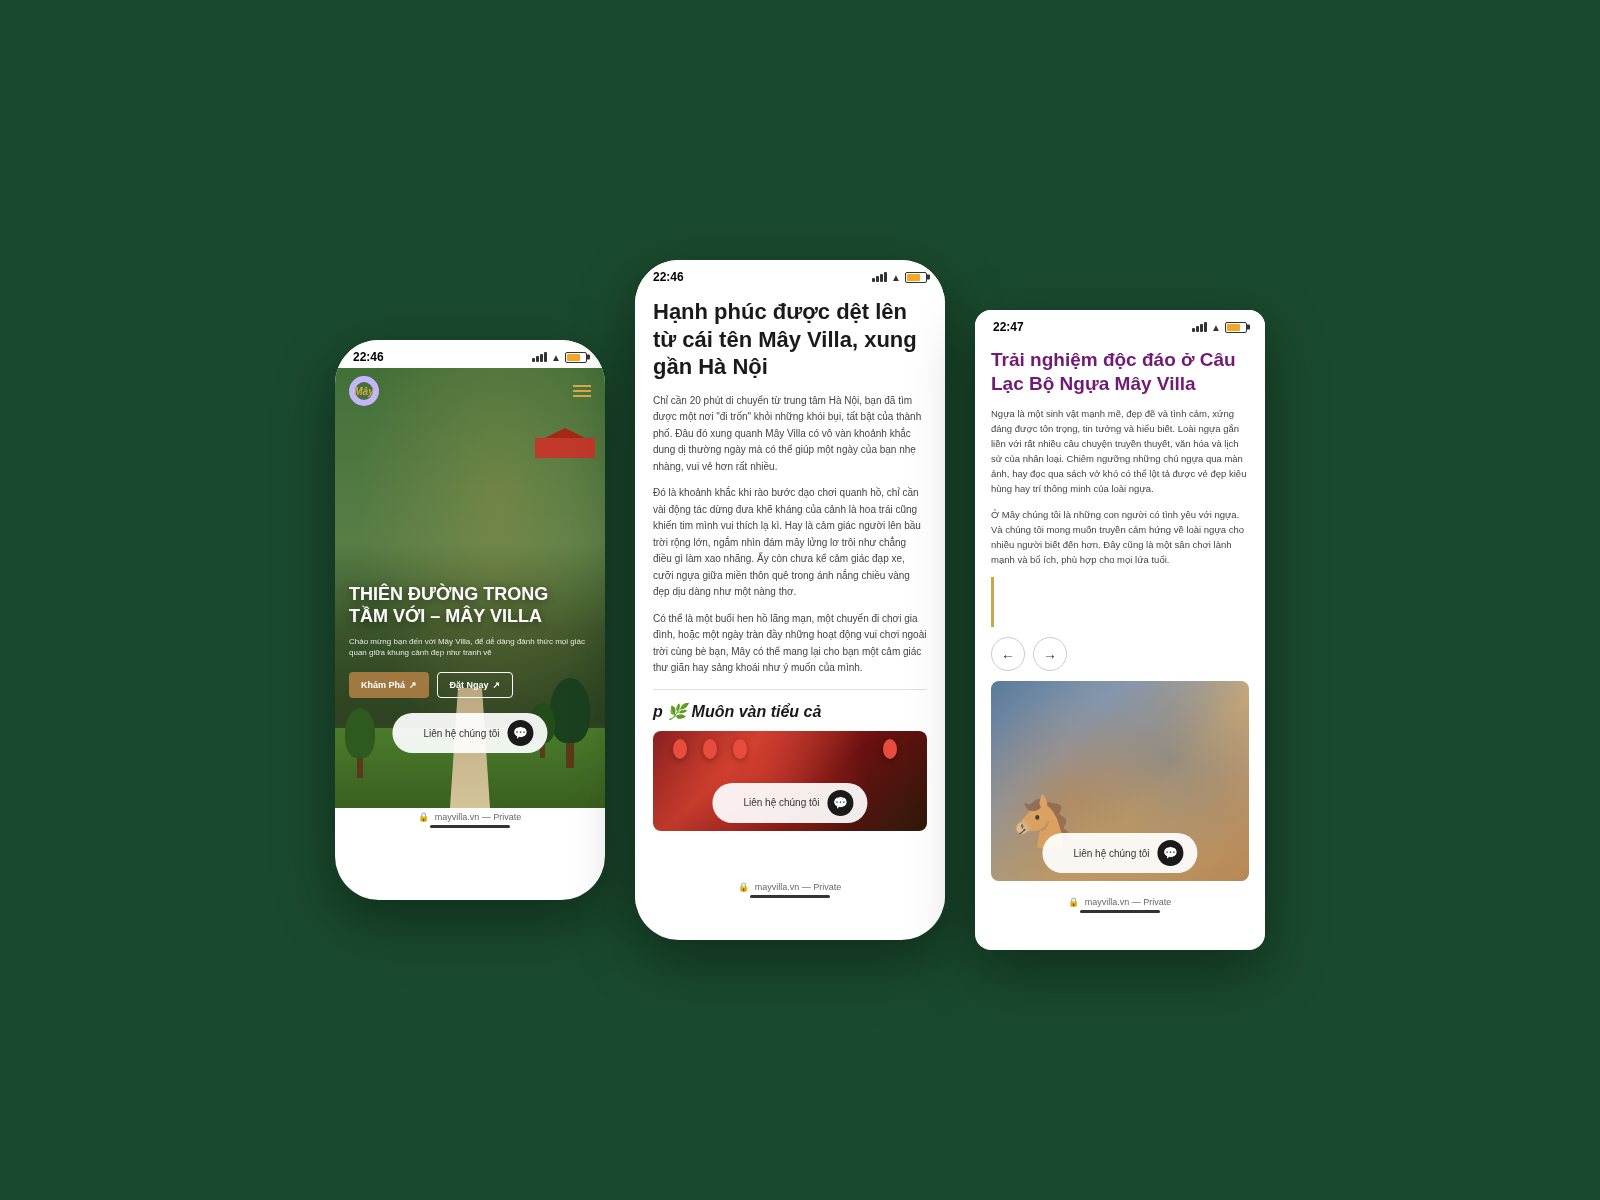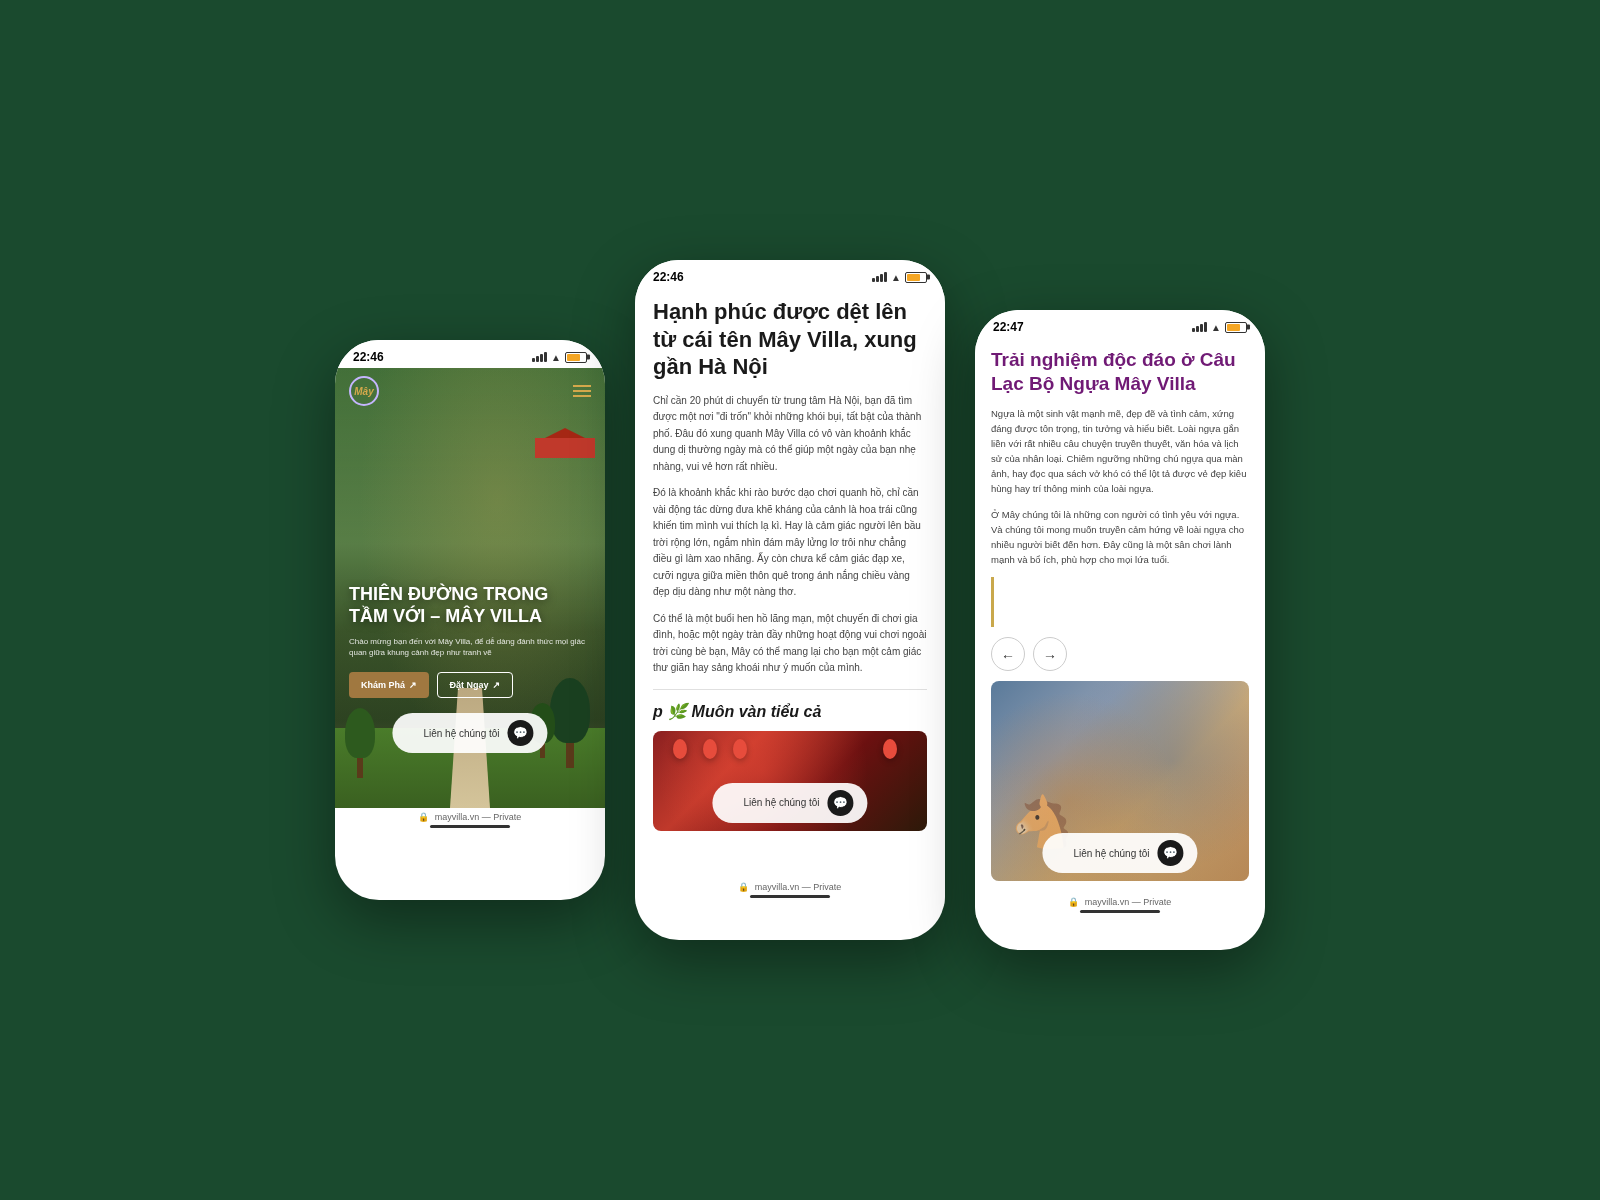--- a/index.html
+++ b/index.html
@@ -30,20 +30,21 @@
       margin-top: 40px;
     }
     .phone-center {
       width: 310px;
       height: 680px;
     }
     .phone-right {
       width: 290px;
       height: 640px;
       margin-top: 60px;
+      border-radius: 16px;
     }
 
     
     .status-bar {
       display: flex;
       justify-content: space-between;
       align-items: center;
       padding: 10px 18px 4px;
       font-size: 12px;
       font-weight: 600;
@@ -154,21 +155,21 @@
       justify-content: space-between;
       align-items: center;
       padding: 8px 14px;
       z-index: 10;
     }
     .logo-text {
       font-size: 13px;
       color: #d4a84b;
       font-style: italic;
       font-weight: 600;
-      border: 2px solid #c4b5fd;
+      border: 6px solid #c4b5fd;
       border-radius: 50%;
       width: 30px;
       height: 30px;
       display: flex;
       align-items: center;
       justify-content: center;
       font-size: 10px;
     }
     .hamburger {
       display: flex;

